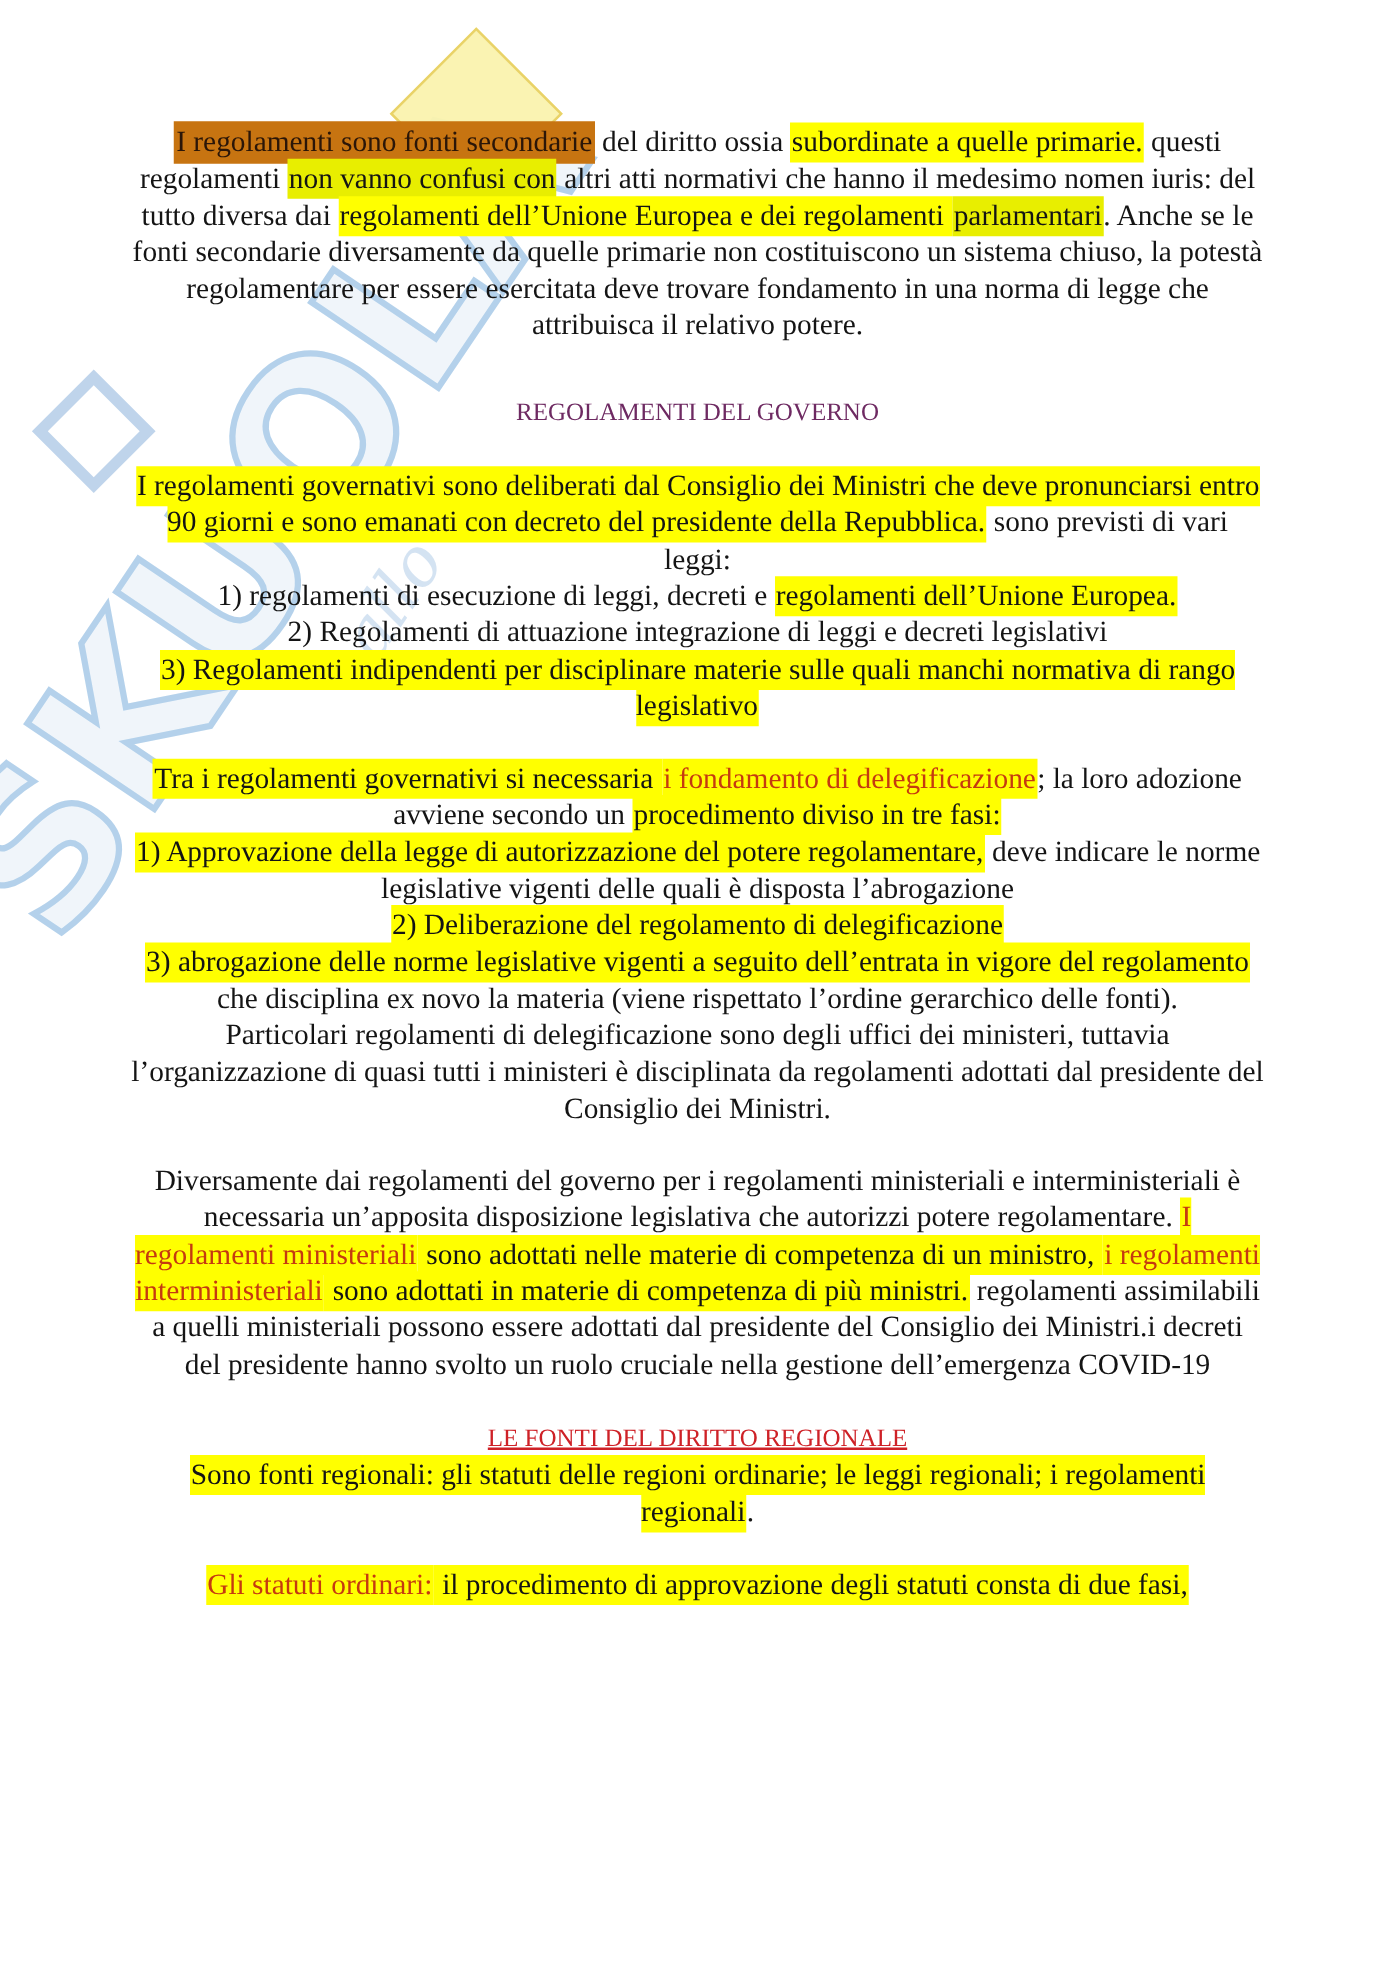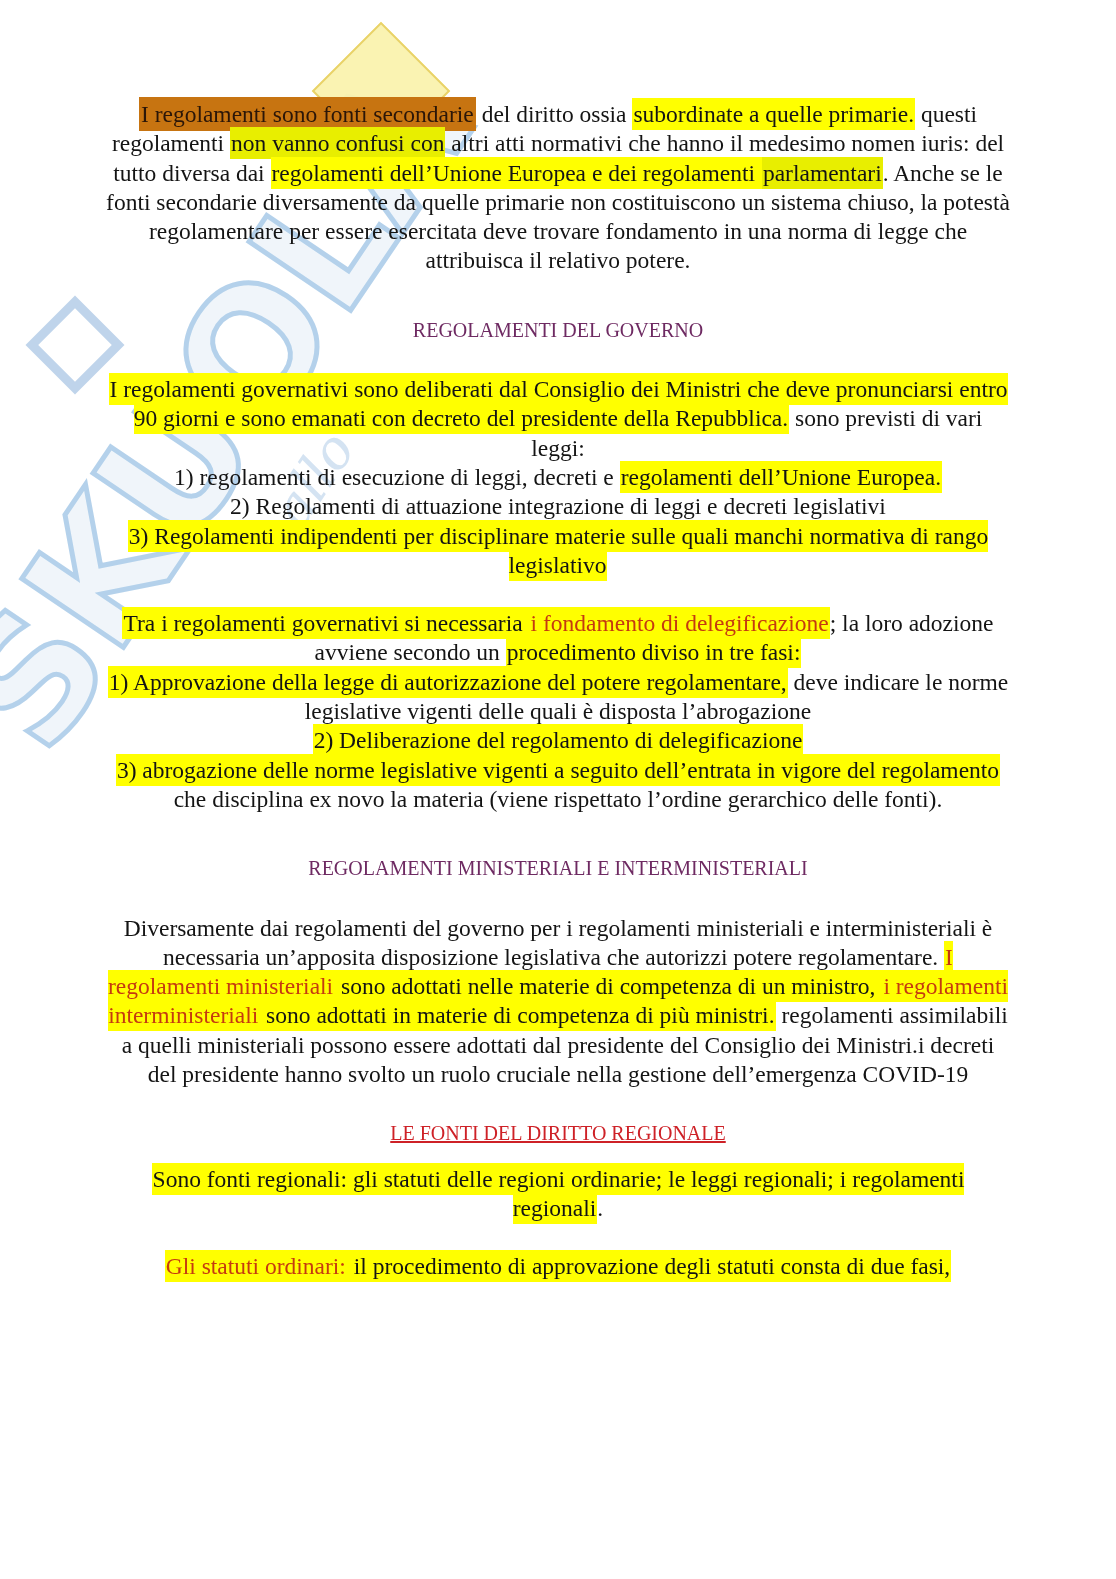--- a/index.html
+++ b/index.html
@@ -36,21 +36,21 @@
     background:transparent; border:9px solid rgba(127,169,216,0.5);
   }
 
   
   .content {
     position:absolute; left:105px; top:100px; width:906px; z-index:1;
     font-size:23.5px; line-height:29.3px; color:var(--body, #141414);
     text-align:center;
   }
   .para { margin:0 0 29px 0; }
-  .para.tight { margin-top:16px; }
+  .para.tight { margin-top:0; }
   .line { display:block; }
   .heading { font-size:20px; font-weight:normal; line-height:29.3px; margin:40px 0 30px 0; }
   .heading.purple { color:var(--h-purple, #6E2A62); }
   .heading.red { color:var(--h-red, #CE2127); text-decoration:underline; margin:30px 0 0 0; }
 
   .s-y  { background:var(--hl-y, #FFFF00); padding:3px 1px; }
   .s-g  { background:var(--hl-g, #E8EE00); padding:3px 1px; }
   .s-o  { background:var(--hl-o, #C77411); color:#2B1608; padding:4px 2px; }
   .s-red { color:var(--inline-red, #C53A10); }
 </style>
@@ -75,22 +75,22 @@
         <span class="line"><span class="s-y">I regolamenti governativi sono deliberati dal Consiglio dei Ministri che deve pronunciarsi entro 90 giorni e sono emanati con decreto del presidente della Repubblica.</span><span> sono previsti di vari leggi:</span></span>
         <span class="line"><span>1) regolamenti di esecuzione di leggi, decreti e </span><span class="s-y">regolamenti dell’Unione Europea.</span></span>
         <span class="line"><span>2) Regolamenti di attuazione integrazione di leggi e decreti legislativi</span></span>
         <span class="line"><span class="s-y">3) Regolamenti indipendenti per disciplinare materie sulle quali manchi normativa di rango legislativo</span></span>
       </p>
       <p class="para">
         <span class="line"><span class="s-y">Tra i regolamenti governativi si necessaria </span><span class="s-y s-red">i fondamento di delegificazione</span><span>; la loro adozione avviene secondo un </span><span class="s-y">procedimento diviso in tre fasi:</span></span>
         <span class="line"><span class="s-y">1) Approvazione della legge di autorizzazione del potere regolamentare,</span><span> deve indicare le norme legislative vigenti delle quali è disposta l’abrogazione</span></span>
         <span class="line"><span class="s-y">2) Deliberazione del regolamento di delegificazione</span></span>
         <span class="line"><span class="s-y">3) abrogazione delle norme legislative vigenti a seguito dell’entrata in vigore del regolamento</span><span> che disciplina ex novo la materia (viene rispettato l’ordine gerarchico delle fonti).</span></span>
+        <span class="line"><span>Particolari regolamenti di delegificazione sono degli uffici dei ministeri, tuttavia l’organizzazione di quasi tutti i ministeri è disciplinata da regolamenti adottati dal presidente del Consiglio dei Ministri.</span></span>
       </p>
-      <h2 class="heading purple">REGOLAMENTI MINISTERIALI E INTERMINISTERIALI</h2>
       <p class="para">
         <span class="line"><span>Diversamente dai regolamenti del governo per i regolamenti ministeriali e interministeriali è necessaria un’apposita disposizione legislativa che autorizzi potere regolamentare. </span><span class="s-y s-red">I regolamenti ministeriali</span><span class="s-y"> sono adottati nelle materie di competenza di un ministro, </span><span class="s-y s-red">i regolamenti interministeriali</span><span class="s-y"> sono adottati in materie di competenza di più ministri.</span><span> regolamenti assimilabili a quelli ministeriali possono essere adottati dal presidente del Consiglio dei Ministri.i decreti del presidente hanno svolto un ruolo cruciale nella gestione dell’emergenza COVID-19</span></span>
       </p>
       <h2 class="heading red">LE FONTI DEL DIRITTO REGIONALE</h2>
       <p class="para tight">
         <span class="line"><span class="s-y">Sono fonti regionali: gli statuti delle regioni ordinarie; le leggi regionali; i regolamenti regionali</span><span>.</span></span>
       </p>
       <p class="para">
         <span class="line"><span class="s-y s-red">Gli statuti ordinari:</span><span class="s-y"> il procedimento di approvazione degli statuti consta di due fasi,</span></span>
       </p>

